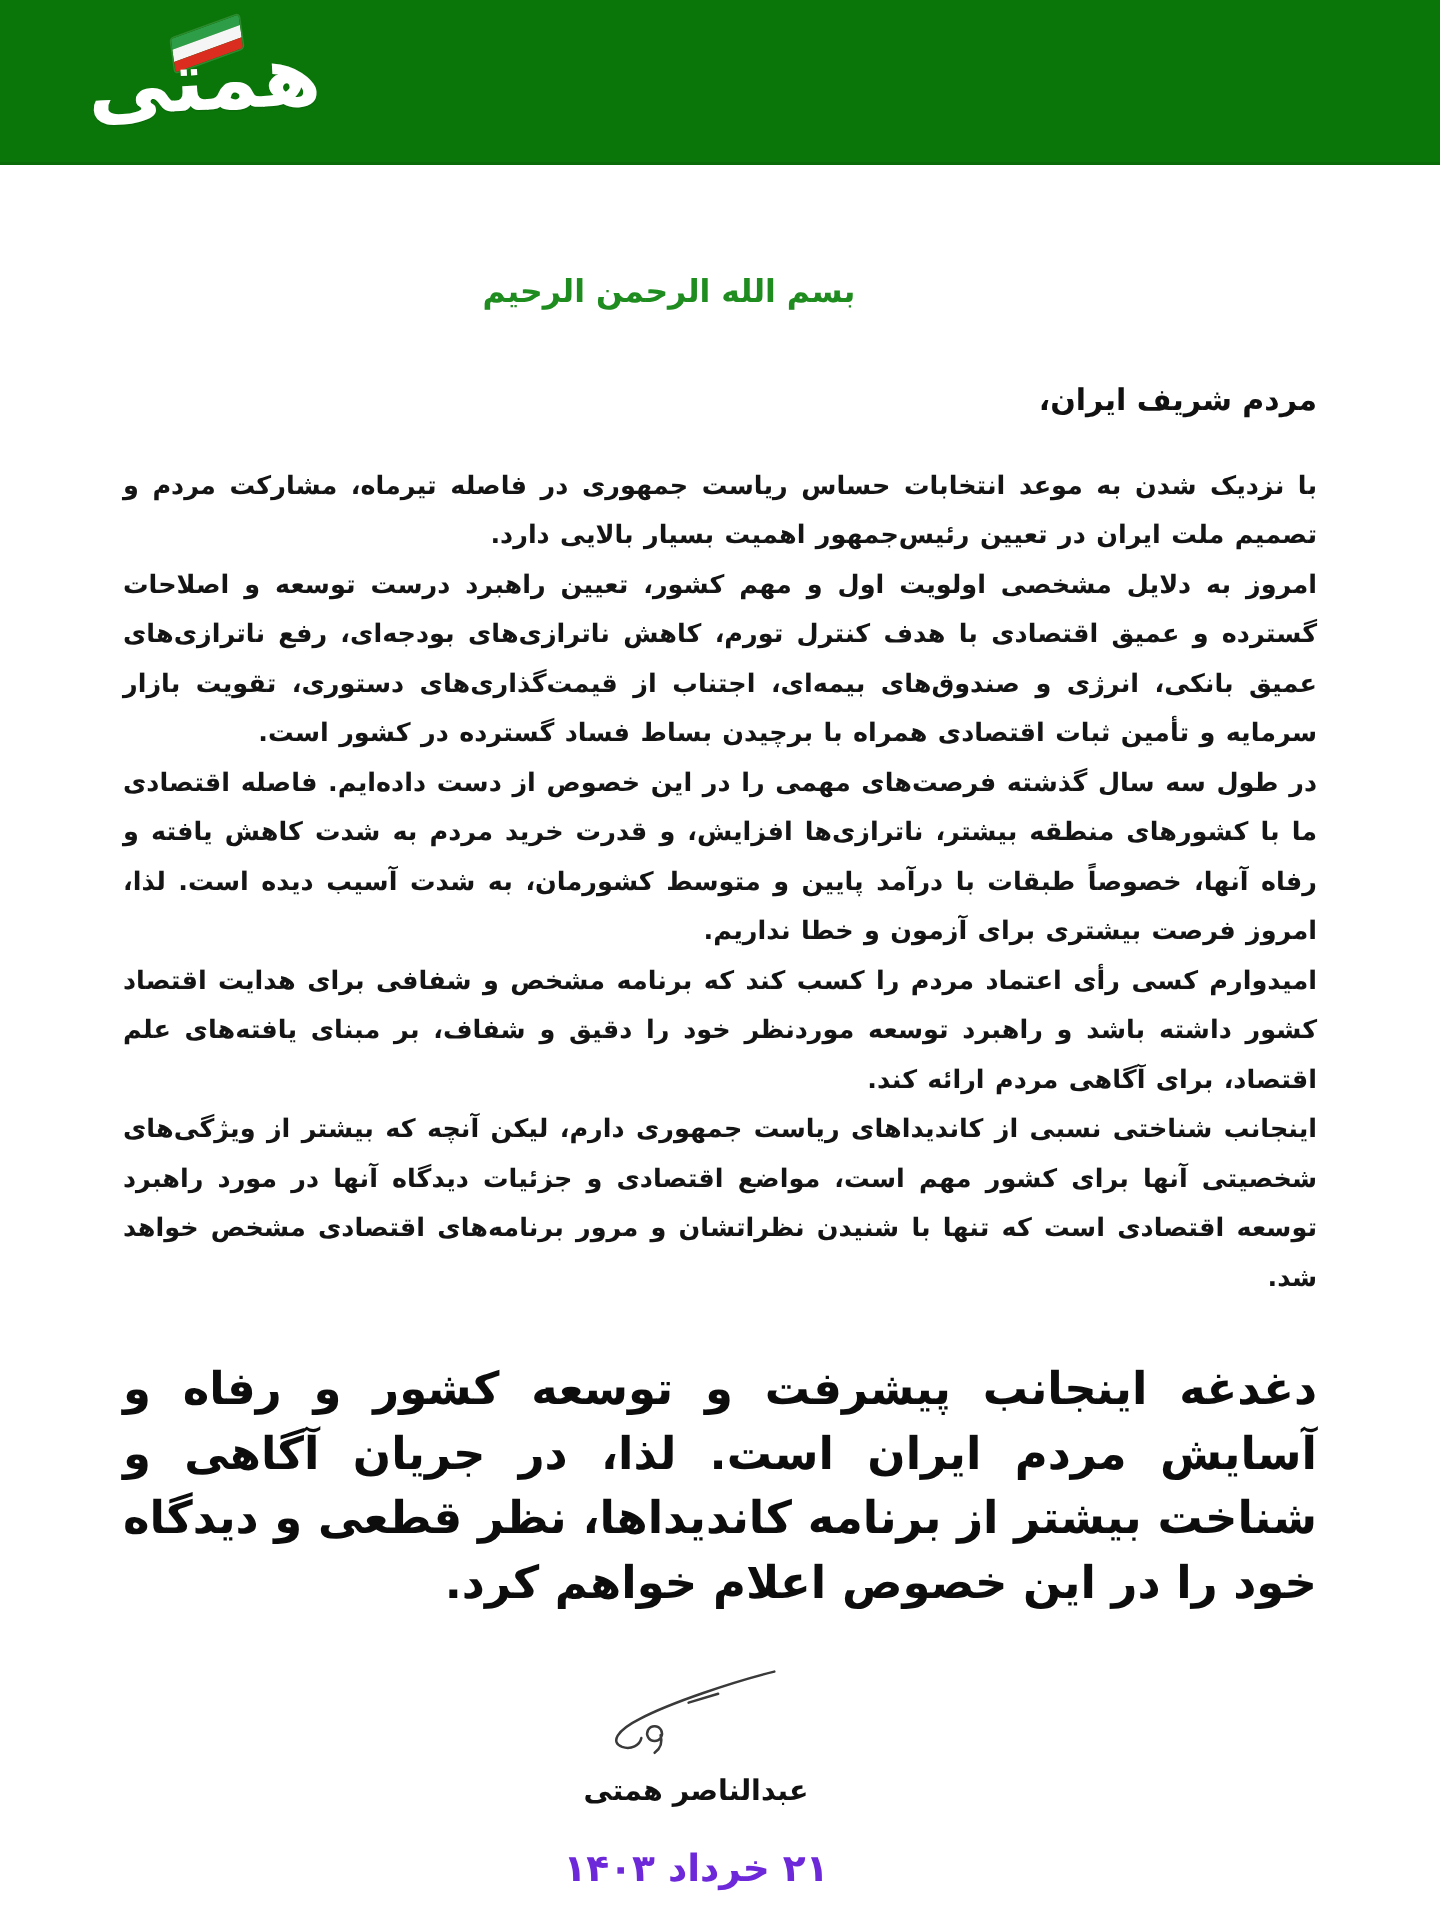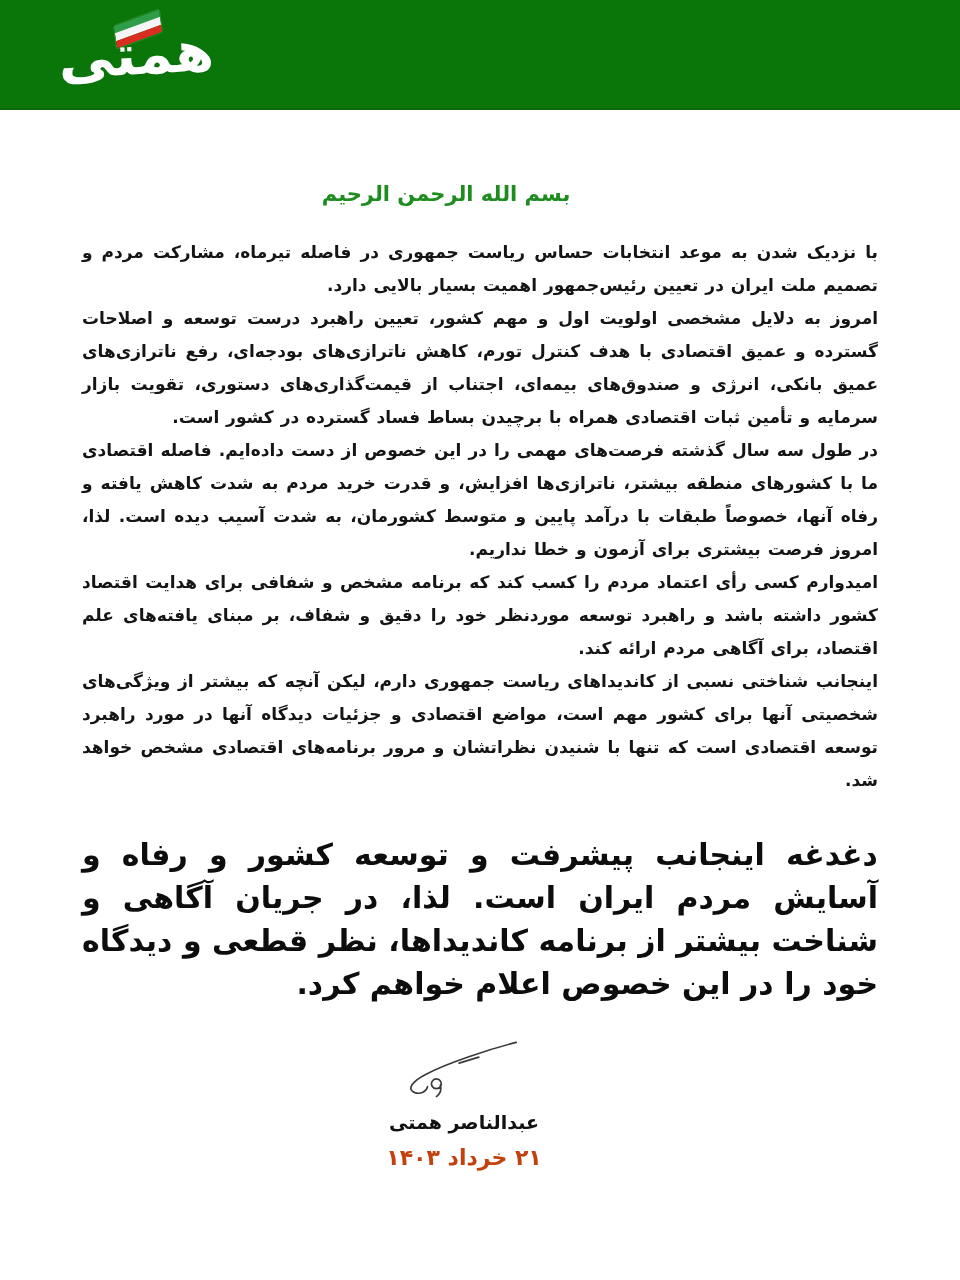--- a/index.html
+++ b/index.html
@@ -107,24 +107,24 @@
   }
   .sig-svg { width: 128px; height: 70px; }
   .sig-name {
     margin-top: 0;
     font-size: 19px;
     font-weight: bold;
     color: #111111;
     line-height: 30px;
   }
   .sig-date {
-    margin-top: 6px;
-    font-size: 22px;
+    margin-top: 22px;
+    font-size: 25px;
     font-weight: bold;
-    color: #c2410c;
+    color: #6d28d9;
     line-height: 30px;
   }
 </style>
 </head>
 <body>
 
 <div class="letterhead">
   <div class="logo">
     <div class="logo-flag">
       <div class="stripe" style="background:#2d9e47"></div>
@@ -132,20 +132,21 @@
       <div class="stripe" style="background:#da2c1f"></div>
     </div>
     <div class="logo-wordmark">همتی</div>
   </div>
 </div>
 
 <div class="sheet">
 
   <div class="bismillah">بسم الله الرحمن الرحیم</div>
 
+  <div class="salutation">مردم شریف ایران،</div>
 
   <div class="body-text">
     <p>با نزدیک شدن به موعد انتخابات حساس ریاست جمهوری در فاصله تیرماه، مشارکت مردم و تصمیم ملت ایران در تعیین رئیس‌جمهور اهمیت بسیار بالایی دارد.</p>
     <p>امروز به دلایل مشخصی اولویت اول و مهم کشور، تعیین راهبرد درست توسعه و اصلاحات گسترده و عمیق اقتصادی با هدف کنترل تورم، کاهش ناترازی‌های بودجه‌ای، رفع ناترازی‌های عمیق بانکی، انرژی و صندوق‌های بیمه‌ای، اجتناب از قیمت‌گذاری‌های دستوری، تقویت بازار سرمایه و تأمین ثبات اقتصادی همراه با برچیدن بساط فساد گسترده در کشور است.</p>
     <p>در طول سه سال گذشته فرصت‌های مهمی را در این خصوص از دست داده‌ایم. فاصله اقتصادی ما با کشورهای منطقه بیشتر، ناترازی‌ها افزایش، و قدرت خرید مردم به شدت کاهش یافته و رفاه آنها، خصوصاً طبقات با درآمد پایین و متوسط کشورمان، به شدت آسیب دیده است. لذا، امروز فرصت بیشتری برای آزمون و خطا نداریم.</p>
     <p>امیدوارم کسی رأی اعتماد مردم را کسب کند که برنامه مشخص و شفافی برای هدایت اقتصاد کشور داشته باشد و راهبرد توسعه موردنظر خود را دقیق و شفاف، بر مبنای یافته‌های علم اقتصاد، برای آگاهی مردم ارائه کند.</p>
     <p>اینجانب شناختی نسبی از کاندیداهای ریاست جمهوری دارم، لیکن آنچه که بیشتر از ویژگی‌های شخصیتی آنها برای کشور مهم است، مواضع اقتصادی و جزئیات دیدگاه آنها در مورد راهبرد توسعه اقتصادی است که تنها با شنیدن نظراتشان و مرور برنامه‌های اقتصادی مشخص خواهد شد.</p>
   </div>
 
   <div class="closing">دغدغه اینجانب پیشرفت و توسعه کشور و رفاه و آسایش مردم ایران است. لذا، در جریان آگاهی و شناخت بیشتر از برنامه کاندیداها، نظر قطعی و دیدگاه خود را در این خصوص اعلام خواهم کرد.</div>

